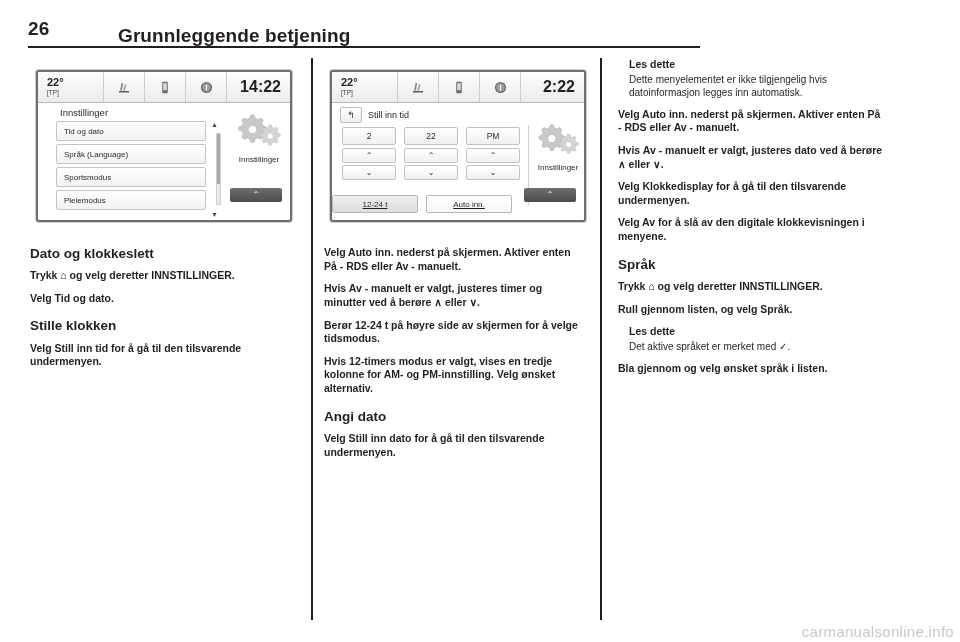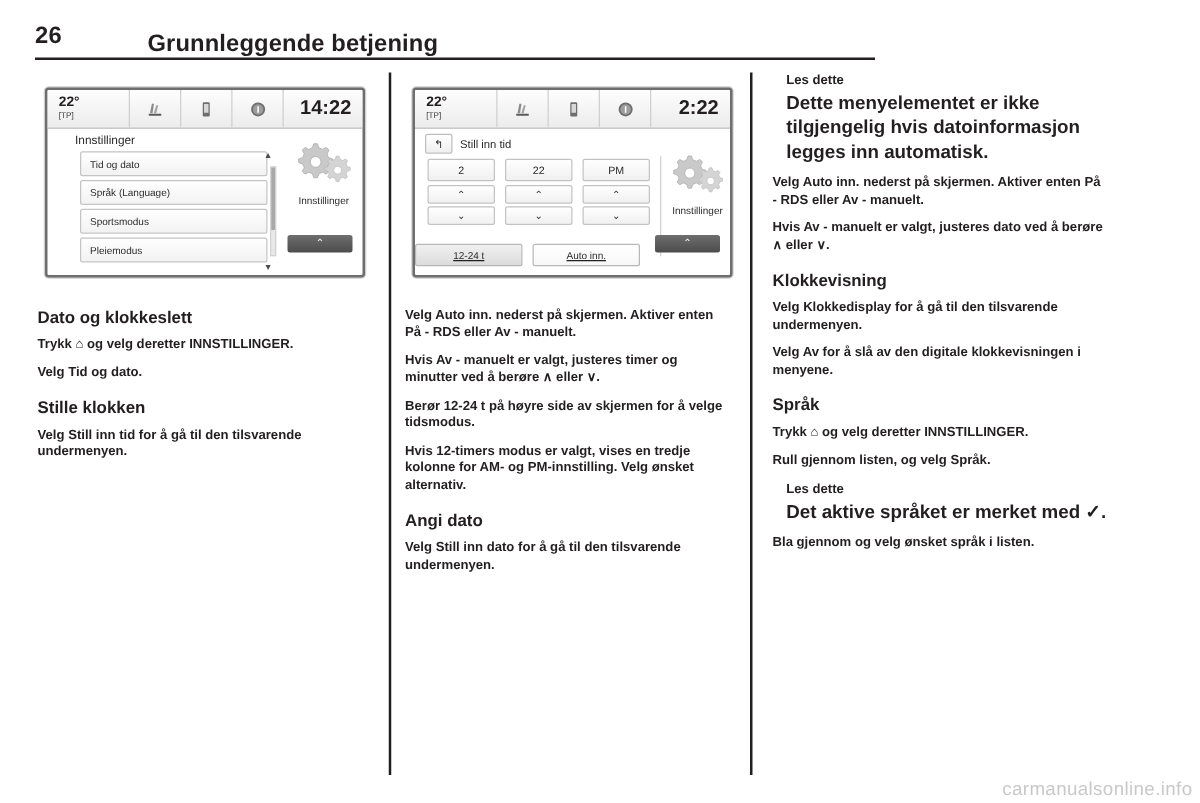--- a/index.html
+++ b/index.html
@@ -38,21 +38,21 @@
   .col{position:absolute;top:58px;}
   .col1{left:30px;width:268px;}
   .col2{left:324px;width:262px;}
   .col3{left:618px;width:268px;}
 
   p{margin:0 0 9px 0;font-size:10.5px;font-weight:bold;line-height:1.30;}
   h3{margin:13px 0 7px 0;font-size:13.5px;font-weight:bold;line-height:1.2;}
   h3.first{margin-top:0;}
   .note{margin:0 0 9px 0;padding-left:11px;}
   .note .note-title{font-size:10.5px;font-weight:bold;margin:0 0 1px 0;line-height:1.3;}
-  .note .note-body{font-size:15px;font-weight:bold;margin:0;line-height:1.30;}
+  .note .note-body{font-size:10px;font-weight:normal;margin:0;line-height:1.30;}
 
   
   .screenwrap{
     background:#fff;
     padding:12px 6px 10px 6px;
     margin-bottom:14px;
   }
   .screen{
     width:256px;height:152px;
     border:2px solid #6e6e6e;
@@ -87,21 +87,21 @@
     flex:1;display:flex;align-items:center;justify-content:flex-end;
     padding-right:9px;font-size:16px;font-weight:bold;
   }
   .ico-shape{display:block;}
 
   
   .sc-body{position:relative;height:101px;}
   .sc-title{
     position:absolute;left:22px;top:4px;font-size:9.5px;color:#2a2a2a;
   }
-  .menu-list{position:absolute;left:18px;top:18px;width:150px;margin-left:8px;}
+  .menu-list{position:absolute;left:18px;top:18px;width:150px;}
   .menu-item{
     height:20px;margin-bottom:3px;
     border:1px solid #c4c4c4;border-radius:2px;
     background:linear-gradient(#ffffff,#f2f2f2);
     display:flex;align-items:center;padding-left:7px;
     font-size:8px;color:#2b2b2b;box-sizing:border-box;
   }
   .scrollbar{
     position:absolute;left:172px;top:18px;width:9px;height:97px;
     display:flex;flex-direction:column;align-items:center;justify-content:space-between;
@@ -351,21 +351,20 @@
     <p>Velg Still inn dato for å gå til den tilsvarende undermenyen.</p>
   </div>
 
   <div class="col col3">
     <div class="note">
       <p class="note-title">Les dette</p>
       <p class="note-body">Dette menyelementet er ikke tilgjengelig hvis datoinformasjon legges inn automatisk.</p>
     </div>
     <p>Velg Auto inn. nederst på skjermen. Aktiver enten På - RDS eller Av - manuelt.</p>
     <p>Hvis Av - manuelt er valgt, justeres dato ved å berøre ∧ eller ∨.</p>
-    <h3>Klokkevisning</h3>
     <p>Velg Klokkedisplay for å gå til den tilsvarende undermenyen.</p>
     <p>Velg Av for å slå av den digitale klokkevisningen i menyene.</p>
     <h3>Språk</h3>
     <p>Trykk ⌂ og velg deretter INNSTILLINGER.</p>
     <p>Rull gjennom listen, og velg Språk.</p>
     <div class="note">
       <p class="note-title">Les dette</p>
       <p class="note-body">Det aktive språket er merket med ✓.</p>
     </div>
     <p>Bla gjennom og velg ønsket språk i listen.</p>

